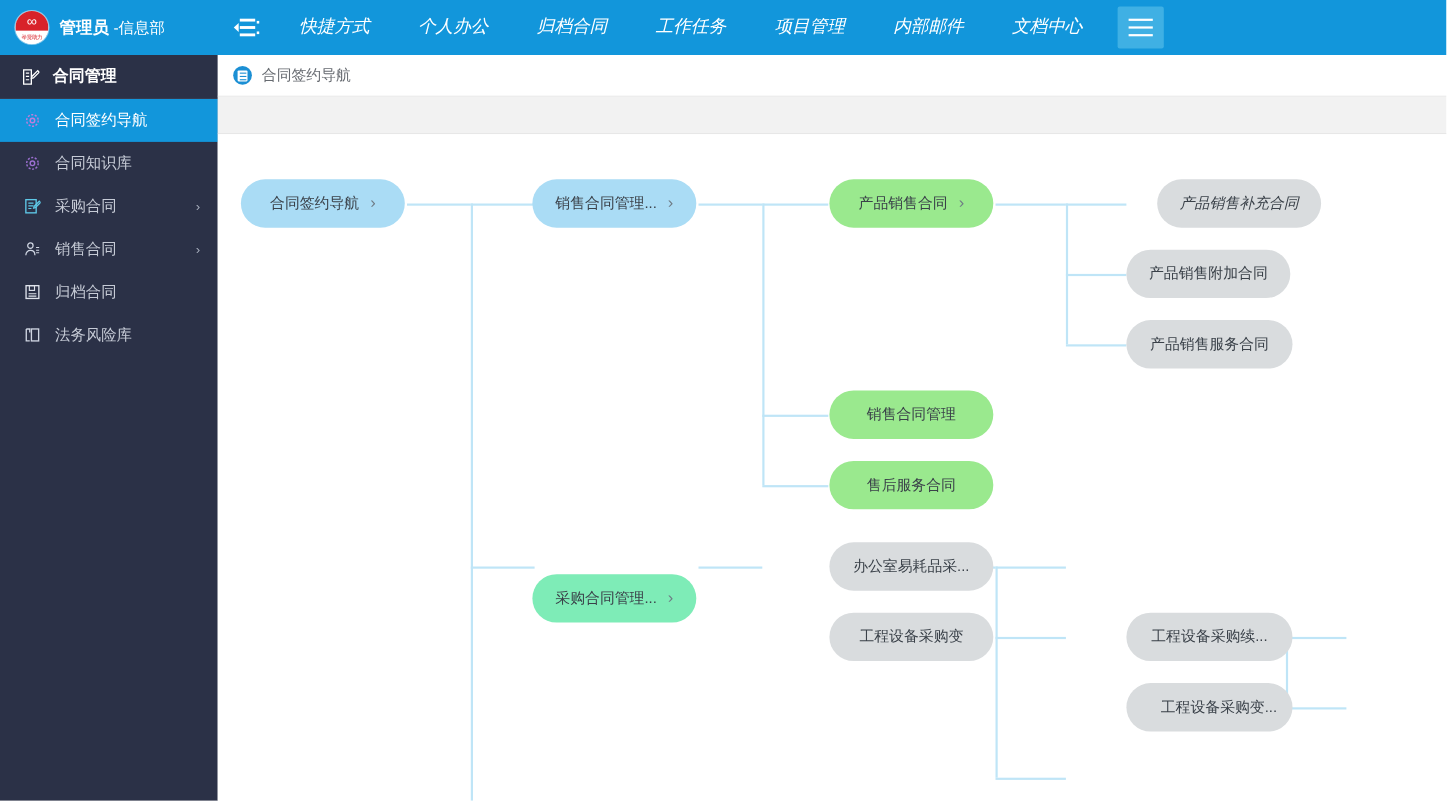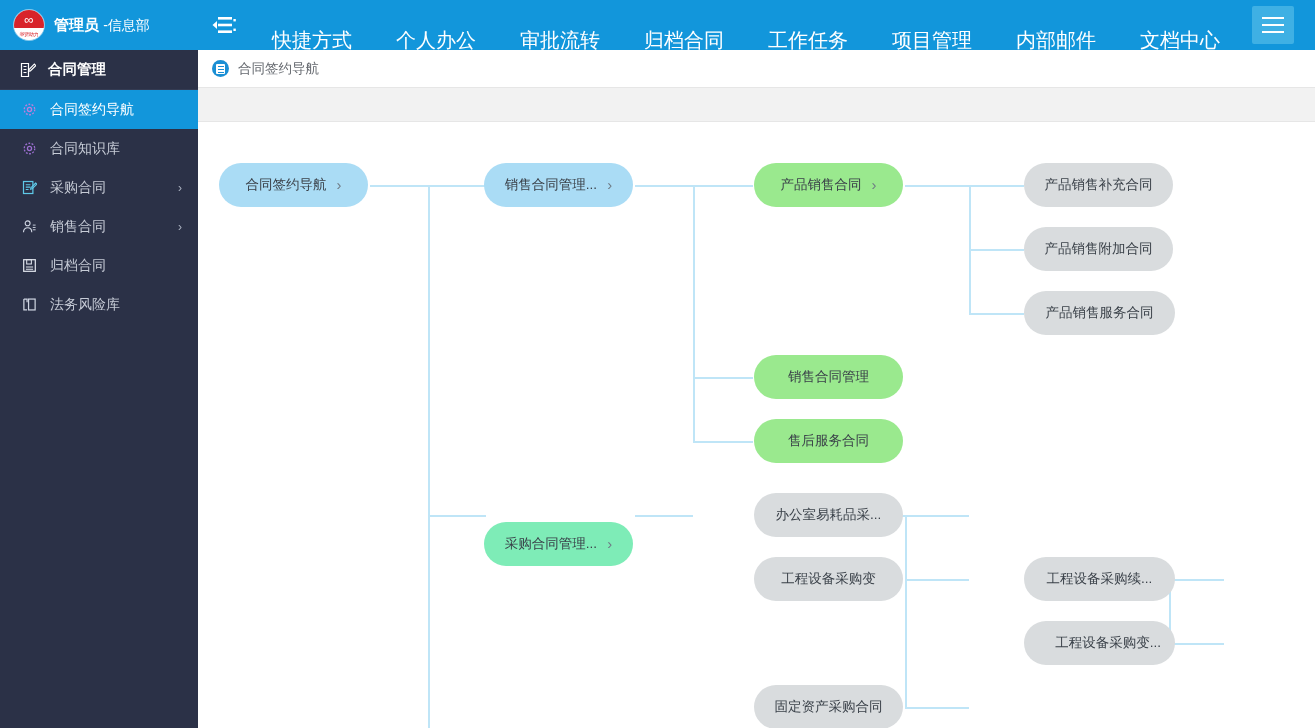--- a/index.html
+++ b/index.html
@@ -42,22 +42,22 @@
   .brand-name .dept { font-weight: normal; font-size: 14px; text-align: right; }
 
   .nav-toggle-left {
     width: 52px; height: 50px; display: flex; align-items: center; justify-content: center;
     cursor: pointer;
   }
   .nav-toggle-left svg { display: block; }
 
   .navitems { display: flex; align-items: center; height: 50px; }
   .navitem {
-    color: #ffffff; font-size: 20px; height: 50px; line-height: 50px;
-    padding: 15px 22px; white-space: nowrap; cursor: pointer;
+    color: #ffffff; font-size: 16px; height: 50px; line-height: 50px;
+    padding: 0 22px; white-space: nowrap; cursor: pointer; font-style: italic;
   }
 
   .nav-right { margin-left: 10px; display: flex; align-items: center; }
   .hamburger {
     width: 42px; height: 38px; background: #3fb0e4; border-radius: 2px;
     display: flex; flex-direction: column; align-items: center; justify-content: center;
     gap: 5px; cursor: pointer;
   }
   .hamburger span { display: block; width: 22px; height: 2px; background: #fff; }
 
@@ -155,21 +155,20 @@
         <rect x="6" y="15.4" width="14" height="2.6" fill="#fff"></rect>
         <path d="M5 6 L0.5 10 L5 14 Z" fill="#fff"></path>
         <rect x="21.4" y="4" width="2.4" height="2.4" fill="#fff"></rect>
         <rect x="21.4" y="13.6" width="2.4" height="2.4" fill="#fff"></rect>
       </svg>
     </div>
 
     <div class="navitems">
       <div class="navitem">快捷方式</div>
       <div class="navitem">个人办公</div>
-      <div class="navitem">审批流转</div>
       <div class="navitem">归档合同</div>
       <div class="navitem">工作任务</div>
       <div class="navitem">项目管理</div>
       <div class="navitem">内部邮件</div>
       <div class="navitem">文档中心</div>
     </div>
 
     <div class="nav-right">
       <div class="hamburger">
         <span></span>
@@ -308,21 +307,21 @@
       <div class="node blue" style="left:286px; top:41px;  width:149px;">
         <span>销售合同管理...</span>
         <span class="chev">›</span>
       </div>
 
       <div class="node green" style="left:556px; top:41px;  width:149px;">
         <span>产品销售合同</span>
         <span class="chev">›</span>
       </div>
 
-      <div class="node gray" style="left:826px; top:41px;  width:149px;">
+      <div class="node gray" style="left:854px; top:41px;  width:149px;font-style:italic;">
         <span>产品销售补充合同</span>
       </div>
 
       <div class="node gray" style="left:826px; top:105px; width:149px;">
         <span>产品销售附加合同</span>
       </div>
 
       <div class="node gray" style="left:826px; top:169px; width:151px;">
         <span>产品销售服务合同</span>
       </div>
@@ -349,19 +348,16 @@
       </div>
 
       <div class="node gray" style="left:826px; top:435px; width:151px;">
         <span>工程设备采购续...</span>
       </div>
 
       <div class="node gray" style="left:826px; top:499px; width:151px;justify-content:flex-end;">
         <span>工程设备采购变...</span>
       </div>
 
-      <div class="node gray" style="left:556px; top:563px; width:149px;">
-        <span>固定资产采购合同</span>
-      </div>
 
     </div>
   </div>
 </div>
 
 </body></html>

